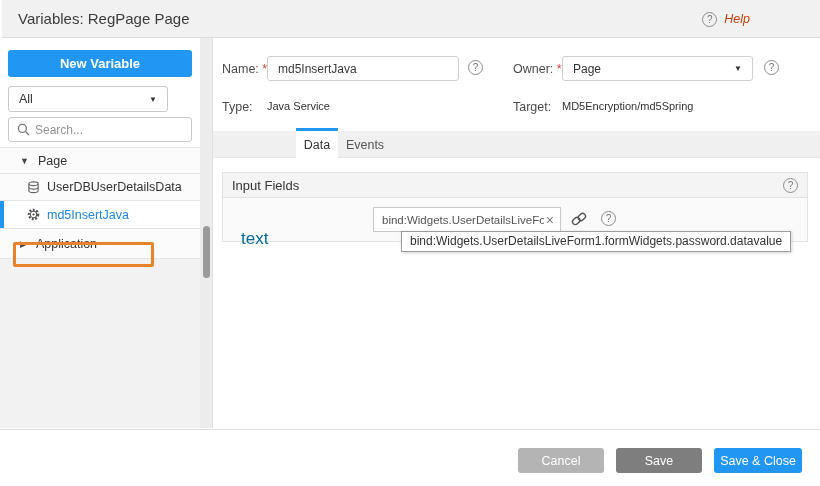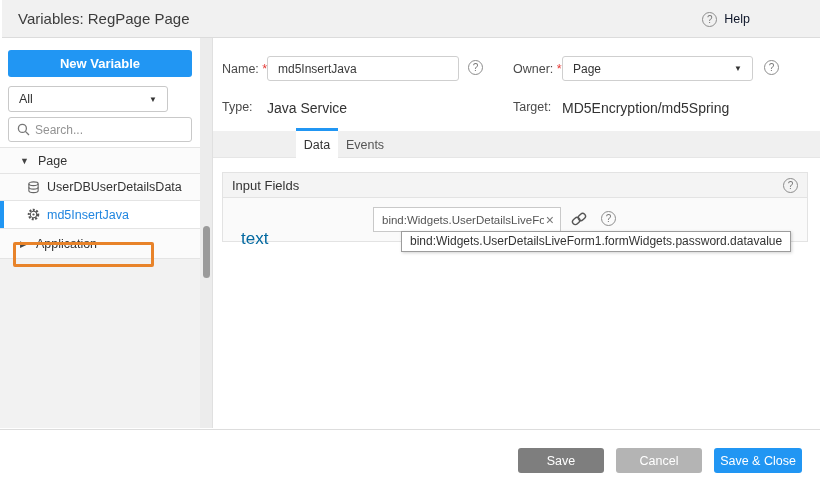--- a/index.html
+++ b/index.html
@@ -7,21 +7,21 @@
   body { font-family:"Liberation Sans", sans-serif; background:#fff; color:#333; }
   .stage { position:relative; width:820px; height:486px; overflow:hidden; background:#fff; }
 
   
   .app-header { position:absolute; left:2px; top:0; width:820px; height:38px;
     background:#f1f1f1; border-bottom:1px solid #dcdcdc; display:flex; align-items:center; }
   .app-title { font-size:15px; color:#3c3c3c; margin-left:16px; }
   .help-group { position:absolute; right:72px; top:0; height:38px; display:flex; align-items:center; gap:7px; cursor:pointer; }
   .qmark { display:inline-flex; width:15px; height:15px; border:1px solid #8d8d8d; border-radius:50%;
     align-items:center; justify-content:center; font-size:10px; color:#777; background:transparent; flex:0 0 auto; }
-  .help-text { font-size:12.5px; color:#0f172a; }
+  .help-text { font-size:12.5px; color:#c2410c;font-style:italic; }
 
   
   .sidebar { position:absolute; left:0; top:39px; width:200px; height:389px; background:#fff; }
   .btn-new { position:absolute; left:8px; top:11px; width:184px; height:27px; background:#2196f3;
     color:#fff; font-size:13px; font-weight:bold; border:none; border-radius:3px; cursor:pointer; }
   .filter-select { position:absolute; left:8px; top:47px; width:160px; height:26px; border:1px solid #c9c9c9;
     border-radius:3px; background:#fff; display:flex; align-items:center; padding:0 10px; font-size:12.5px; color:#333; cursor:pointer; }
   .filter-select .caret { margin-left:auto; font-size:8px; color:#333; }
   .search-box { position:absolute; left:8px; top:78px; width:184px; height:25px; border:1px solid #c9c9c9;
     border-radius:3px; background:#fff; display:flex; align-items:center; padding:0 7px; gap:5px; }
@@ -50,21 +50,21 @@
 
   
   .scroll-strip { position:absolute; left:200px; top:38px; width:13px; height:390px; background:#ececec;
     border-right:1px solid #e0e0e0; }
   .scroll-thumb { position:absolute; left:3px; top:188px; width:7px; height:52px; background:#9a9a9a; border-radius:4px; cursor:grab; }
 
   
   .main { position:absolute; left:213px; top:38px; width:607px; height:391px; background:#fff; }
   .fld-label { position:absolute; font-size:12.5px; color:#4a4a4a; }
   .req { color:#e53935; }
-  .txt-val { position:absolute; font-size:14px; color:#333; }
+  .txt-val { position:absolute; font-size:11px; color:#333; }
   .text-input { position:absolute; left:54px; top:18px; width:192px; height:25px; border:1px solid #cfcfcf;
     border-radius:3px; padding:0 10px; font-size:12px; color:#3a3a3a; font-family:"Liberation Sans", sans-serif; outline:none; }
   .owner-select { position:absolute; left:349px; top:18px; width:191px; height:25px; border:1px solid #cfcfcf;
     border-radius:3px; background:#fff; display:flex; align-items:center; padding:0 10px; font-size:12px; color:#333; cursor:pointer; }
   .owner-select .caret { margin-left:auto; font-size:8px; color:#333; }
   .help-abs { position:absolute; cursor:pointer; }
 
   
   .tabbar { position:absolute; left:0; top:93px; width:607px; height:27px; background:#f0f0f0; border-bottom:1px solid #e6e6e6; }
   .tab { position:absolute; top:0; height:27px; display:flex; align-items:center; justify-content:center;
@@ -219,18 +219,18 @@
           </svg>
         </span>
         <span class="qmark help-abs help-bind">?</span>
       </div>
     </div>
 
     <div class="tooltip">bind:Widgets.UserDetailsLiveForm1.formWidgets.password.datavalue</div>
   </div>
 
   <div class="footer">
+    <button class="btn btn-cancel">Cancel</button>
     <button class="btn btn-save">Save</button>
-    <button class="btn btn-cancel">Cancel</button>
     <button class="btn btn-saveclose">Save &amp; Close</button>
   </div>
 
 </div>
 
 </body></html>

